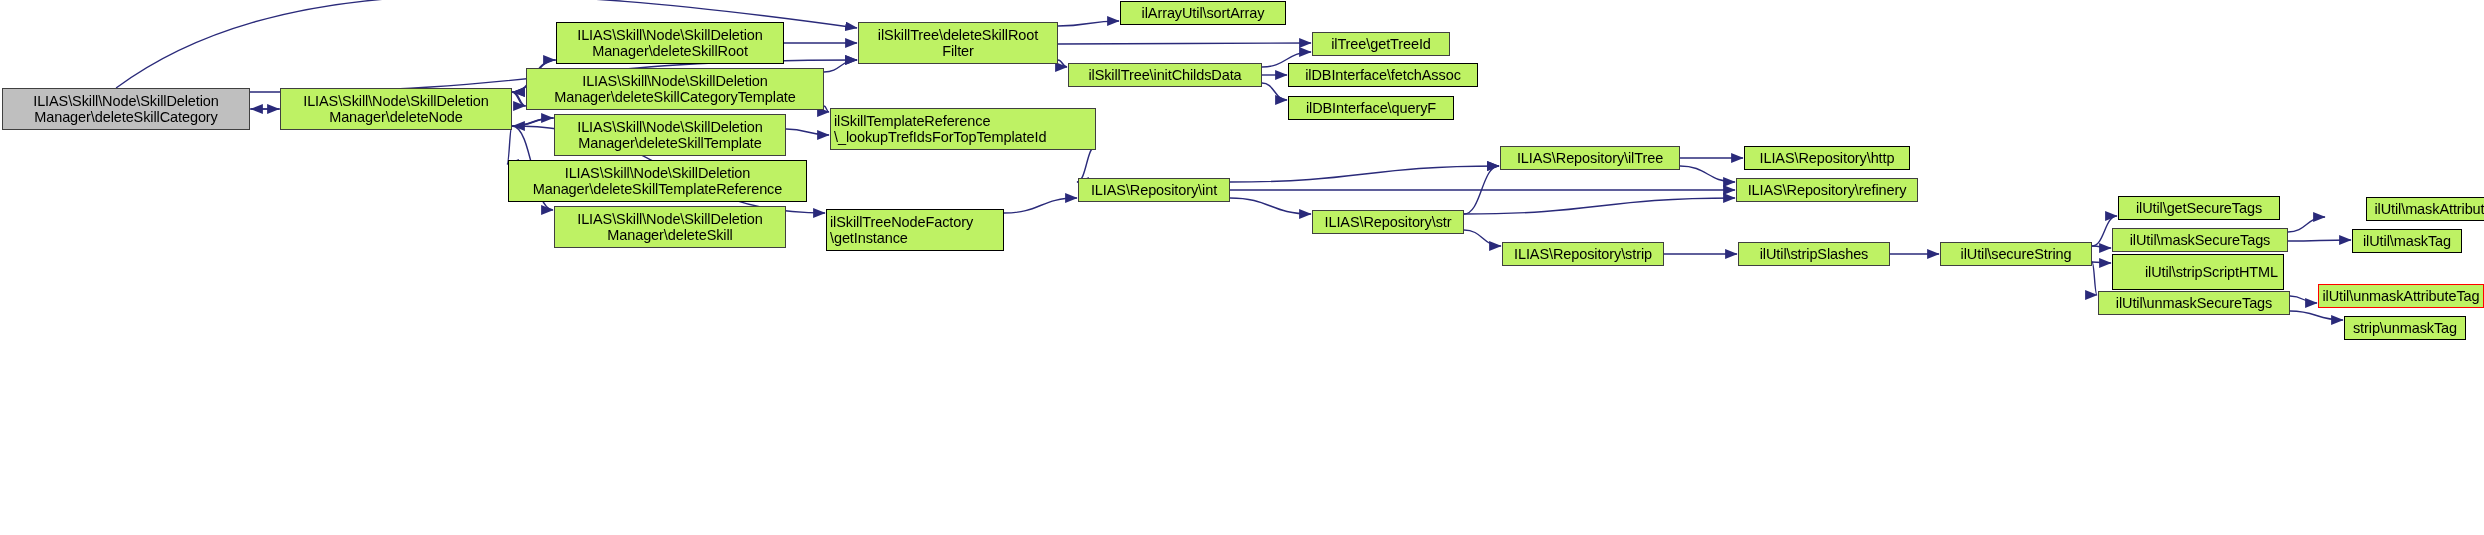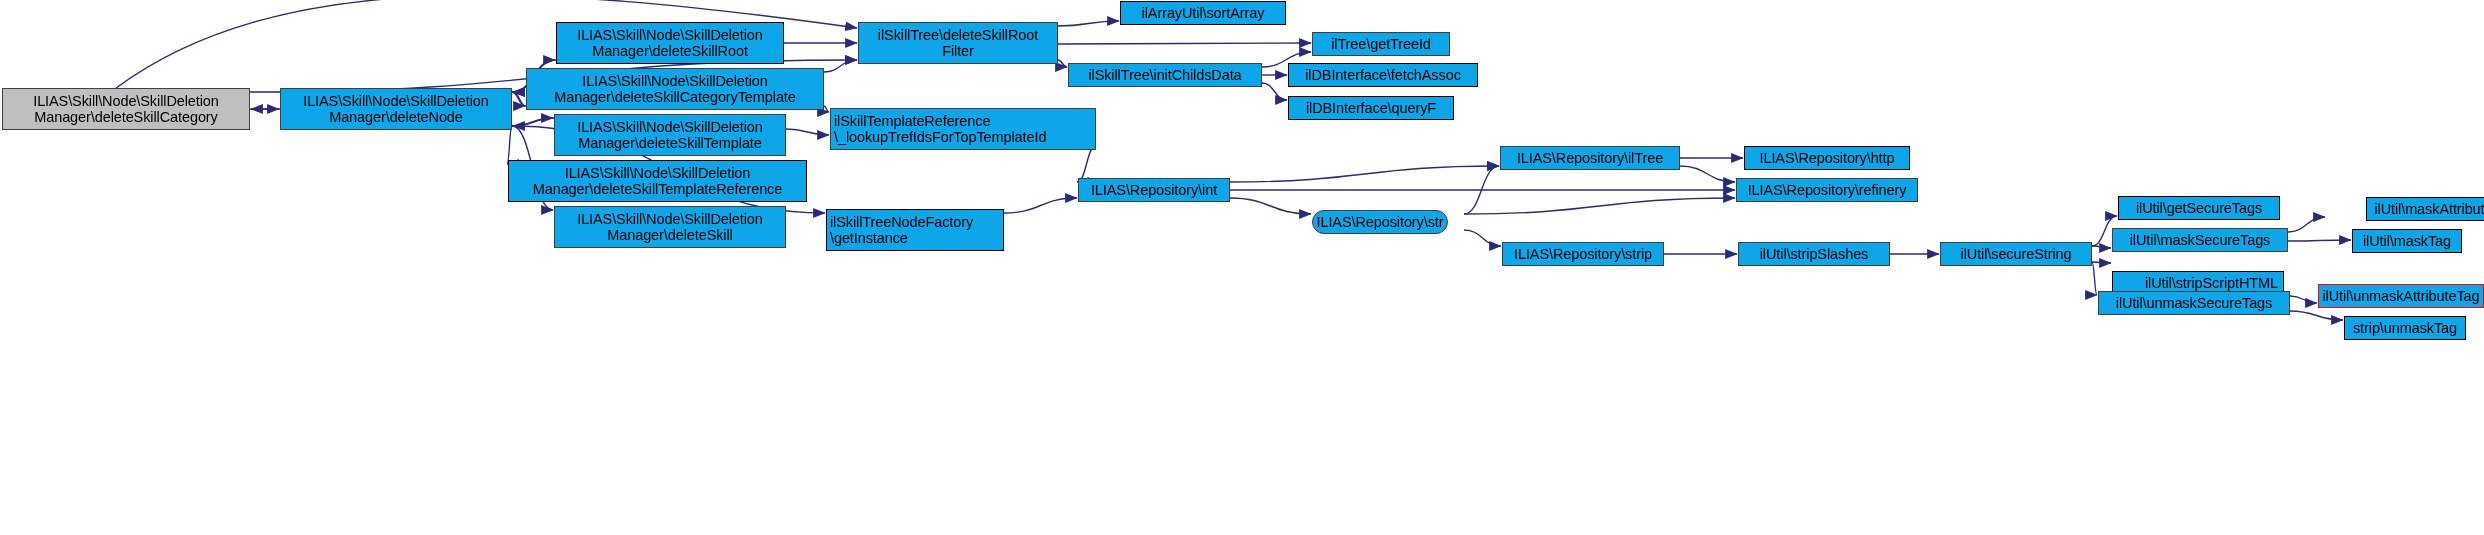--- a/index.html
+++ b/index.html
@@ -20,21 +20,21 @@
     left: 0;
     top: 0;
     width: 2484px;
     height: 535px;
     pointer-events: none;
   }
   .node {
     position: absolute;
     box-sizing: border-box;
     border: 1px solid #000000;
-    background: #0ea5e9;
+    background: #bef264;
     color: #000000;
     font-size: 14.5px;
     line-height: 16.5px;
     display: flex;
     align-items: center;
     justify-content: center;
     text-align: center;
     white-space: pre-line;
     padding: 1px 3px;
     letter-spacing: -0.1px;
@@ -130,29 +130,29 @@
       <div class="node thick leftalign" style="left: 830px; top: 108px; width: 266px; height: 42px;">ilSkillTemplateReference
 \_lookupTrefIdsForTopTemplateId</div>
       <div class="node leftalign" style="left: 826px; top: 209px; width: 178px; height: 42px;">ilSkillTreeNodeFactory
 \getInstance</div>
       <div class="node" style="left: 1120px; top: 1px; width: 166px; height: 24px;">ilArrayUtil\sortArray</div>
       <div class="node thick" style="left: 1312px; top: 32px; width: 138px; height: 24px;">ilTree\getTreeId</div>
       <div class="node thick" style="left: 1068px; top: 63px; width: 194px; height: 24px;">ilSkillTree\initChildsData</div>
       <div class="node" style="left: 1288px; top: 63px; width: 190px; height: 24px;">ilDBInterface\fetchAssoc</div>
       <div class="node" style="left: 1288px; top: 96px; width: 166px; height: 24px; text-align: center;">ilDBInterface\queryF</div>
       <div class="node thick" style="left: 1078px; top: 178px; width: 152px; height: 24px;">ILIAS\Repository\int</div>
-      <div class="node thick" style="left: 1312px; top: 210px; width: 136px; height: 24px; border-radius: 12px;">ILIAS\Repository\str</div>
+      <div class="node thick" style="left: 1312px; top: 210px; width: 152px; height: 24px;">ILIAS\Repository\str</div>
       <div class="node thick" style="left: 1500px; top: 146px; width: 180px; height: 24px;">ILIAS\Repository\ilTree</div>
       <div class="node" style="left: 1744px; top: 146px; width: 166px; height: 24px;">ILIAS\Repository\http</div>
       <div class="node thick" style="left: 1736px; top: 178px; width: 182px; height: 24px;">ILIAS\Repository\refinery</div>
       <div class="node thick" style="left: 1502px; top: 242px; width: 162px; height: 24px;">ILIAS\Repository\strip</div>
       <div class="node thick" style="left: 1738px; top: 242px; width: 152px; height: 24px;">ilUtil\stripSlashes</div>
       <div class="node thick" style="left: 1940px; top: 242px; width: 152px; height: 24px;">ilUtil\secureString</div>
       <div class="node" style="left: 2118px; top: 196px; width: 162px; height: 24px;">ilUtil\getSecureTags</div>
       <div class="node thick" style="left: 2112px; top: 228px; width: 176px; height: 24px;">ilUtil\maskSecureTags</div>
-      <div class="node" style="left: 2112px; top: 271px; width: 172px; height: 24px; padding-left: 30px;">ilUtil\stripScriptHTML</div>
+      <div class="node" style="left: 2112px; top: 254px; width: 172px; height: 36px; padding-left: 30px;">ilUtil\stripScriptHTML</div>
       <div class="node thick" style="left: 2098px; top: 291px; width: 192px; height: 24px;">ilUtil\unmaskSecureTags</div>
       <div class="node" style="left: 2326px; top: 197px; width: 158px; height: 24px; margin-left: 40px;">ilUtil\maskAttributeTag</div>
       <div class="node" style="left: 2352px; top: 229px; width: 110px; height: 24px;">ilUtil\maskTag</div>
       <div class="node highlight" style="left: 2318px; top: 284px; width: 166px; height: 24px;">ilUtil\unmaskAttributeTag</div>
       <div class="node" style="left: 2344px; top: 316px; width: 122px; height: 24px;">strip\unmaskTag</div>
     </div>
 </div>
 
 </body></html>

